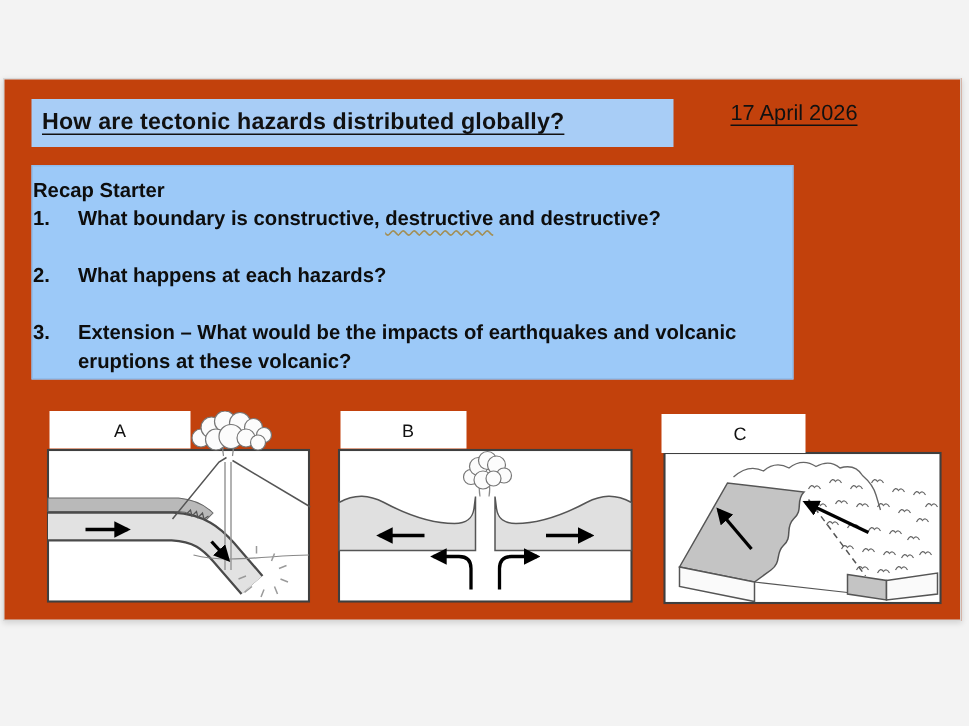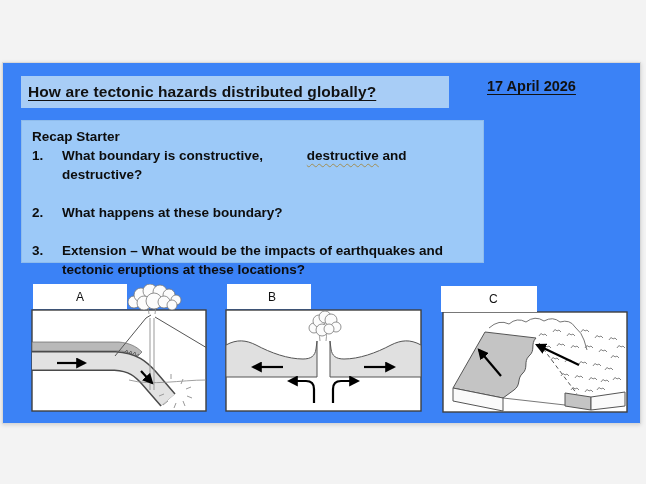--- a/index.html
+++ b/index.html
@@ -1,27 +1,27 @@
 <!DOCTYPE html>
 <html><head>
 <meta charset="utf-8">
 <style>
   html,body{margin:0;padding:0;}
   .stage{position:relative;width:646px;height:484px;background:#f3f3f3;overflow:hidden;
          font-family:"Liberation Sans",sans-serif;}
-  .slide{position:absolute;left:2px;top:62px;width:637px;height:360px;background:#3b82f6;
+  .slide{position:absolute;left:2px;top:52px;width:637px;height:360px;background:#c2410c;
          border:1px solid #d8d8d8;box-shadow:0 1px 4px rgba(0,0,0,.14);}
   .title-hl{position:absolute;left:18px;top:13px;width:428px;height:32px;display:flex;
             align-items:center;padding-left:7px;box-sizing:border-box;}
   .title-hl span{font-size:15.5px;font-weight:bold;color:#111;text-decoration:underline;
                  text-underline-offset:3px;letter-spacing:.1px;}
-  .date{position:absolute;left:484px;top:15px;font-size:14.5px;font-weight:bold;color:#111;
+  .date{position:absolute;left:484px;top:15px;font-size:14.5px;font-weight:normal;color:#111;
         text-decoration:underline;text-underline-offset:3px;}
-  .recap{position:absolute;left:18px;top:57px;width:463px;height:143px;box-sizing:border-box;
-         padding:6px 8px 0 10px;border:1px solid #8fbcec;}
+  .recap{position:absolute;left:18px;top:57px;width:508px;height:143px;box-sizing:border-box;
+         padding:6px 8px 0 0;border:1px solid #8fbcec;}
   .recap,.recap *{font-size:13.5px;font-weight:bold;color:#0d0d0d;line-height:19px;}
   .ritem{display:flex;}
   .ritem .num{width:30px;flex:0 0 30px;}
   .ritem .txt{flex:1;}
   .gap{margin-top:19px;}
   .wavy{text-decoration-line:underline;text-decoration-style:wavy;
         text-decoration-thickness:1px;text-underline-offset:3px;}
   .diag{position:absolute;}
   .dA{left:28px;top:221px;width:176px;height:128px;}
   .dB{left:222px;top:221px;width:197px;height:128px;}
@@ -38,29 +38,29 @@
     <div class="title-hl" style="background-color: rgb(168, 205, 246);">
       <span>How are tectonic hazards distributed globally?</span>
     </div>
 
     <div class="date">17 April 2026</div>
 
     <div class="recap" style="background-color: rgb(156, 201, 248);">
       <div>Recap Starter</div>
       <div class="ritem">
         <span class="num">1.</span>
-        <span class="txt"><span>What boundary is constructive, </span><span class="wavy" style="text-decoration-color: rgb(162, 142, 85); margin-left: 40px;">destructive</span><span> and destructive?</span></span>
+        <span class="txt"><span>What boundary is constructive, </span><span class="wavy" style="text-decoration-color: rgb(162, 142, 85);">destructive</span><span> and destructive?</span></span>
       </div>
       <div class="ritem gap">
         <span class="num">2.</span>
-        <span class="txt">What happens at these boundary?</span>
+        <span class="txt">What happens at each hazards?</span>
       </div>
       <div class="ritem gap">
         <span class="num">3.</span>
-        <span class="txt">Extension – What would be the impacts of earthquakes and tectonic eruptions at these locations?</span>
+        <span class="txt">Extension – What would be the impacts of earthquakes and volcanic eruptions at these volcanic?</span>
       </div>
     </div>
 
     <div class="diag dA">
       <svg viewBox="0 0 176 128">
         <defs>
           <marker id="mA" viewBox="0 0 10 10" refX="8" refY="5" markerWidth="5" markerHeight="5" orient="auto">
             <path d="M0,0 L10,5 L0,10 Z" fill="#000"></path>
           </marker>
         </defs>

